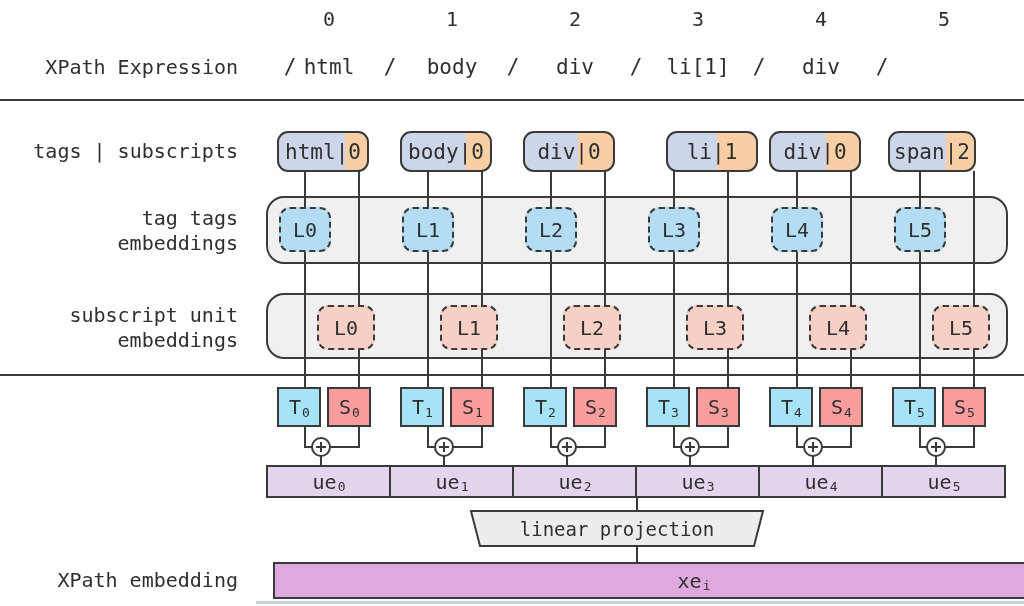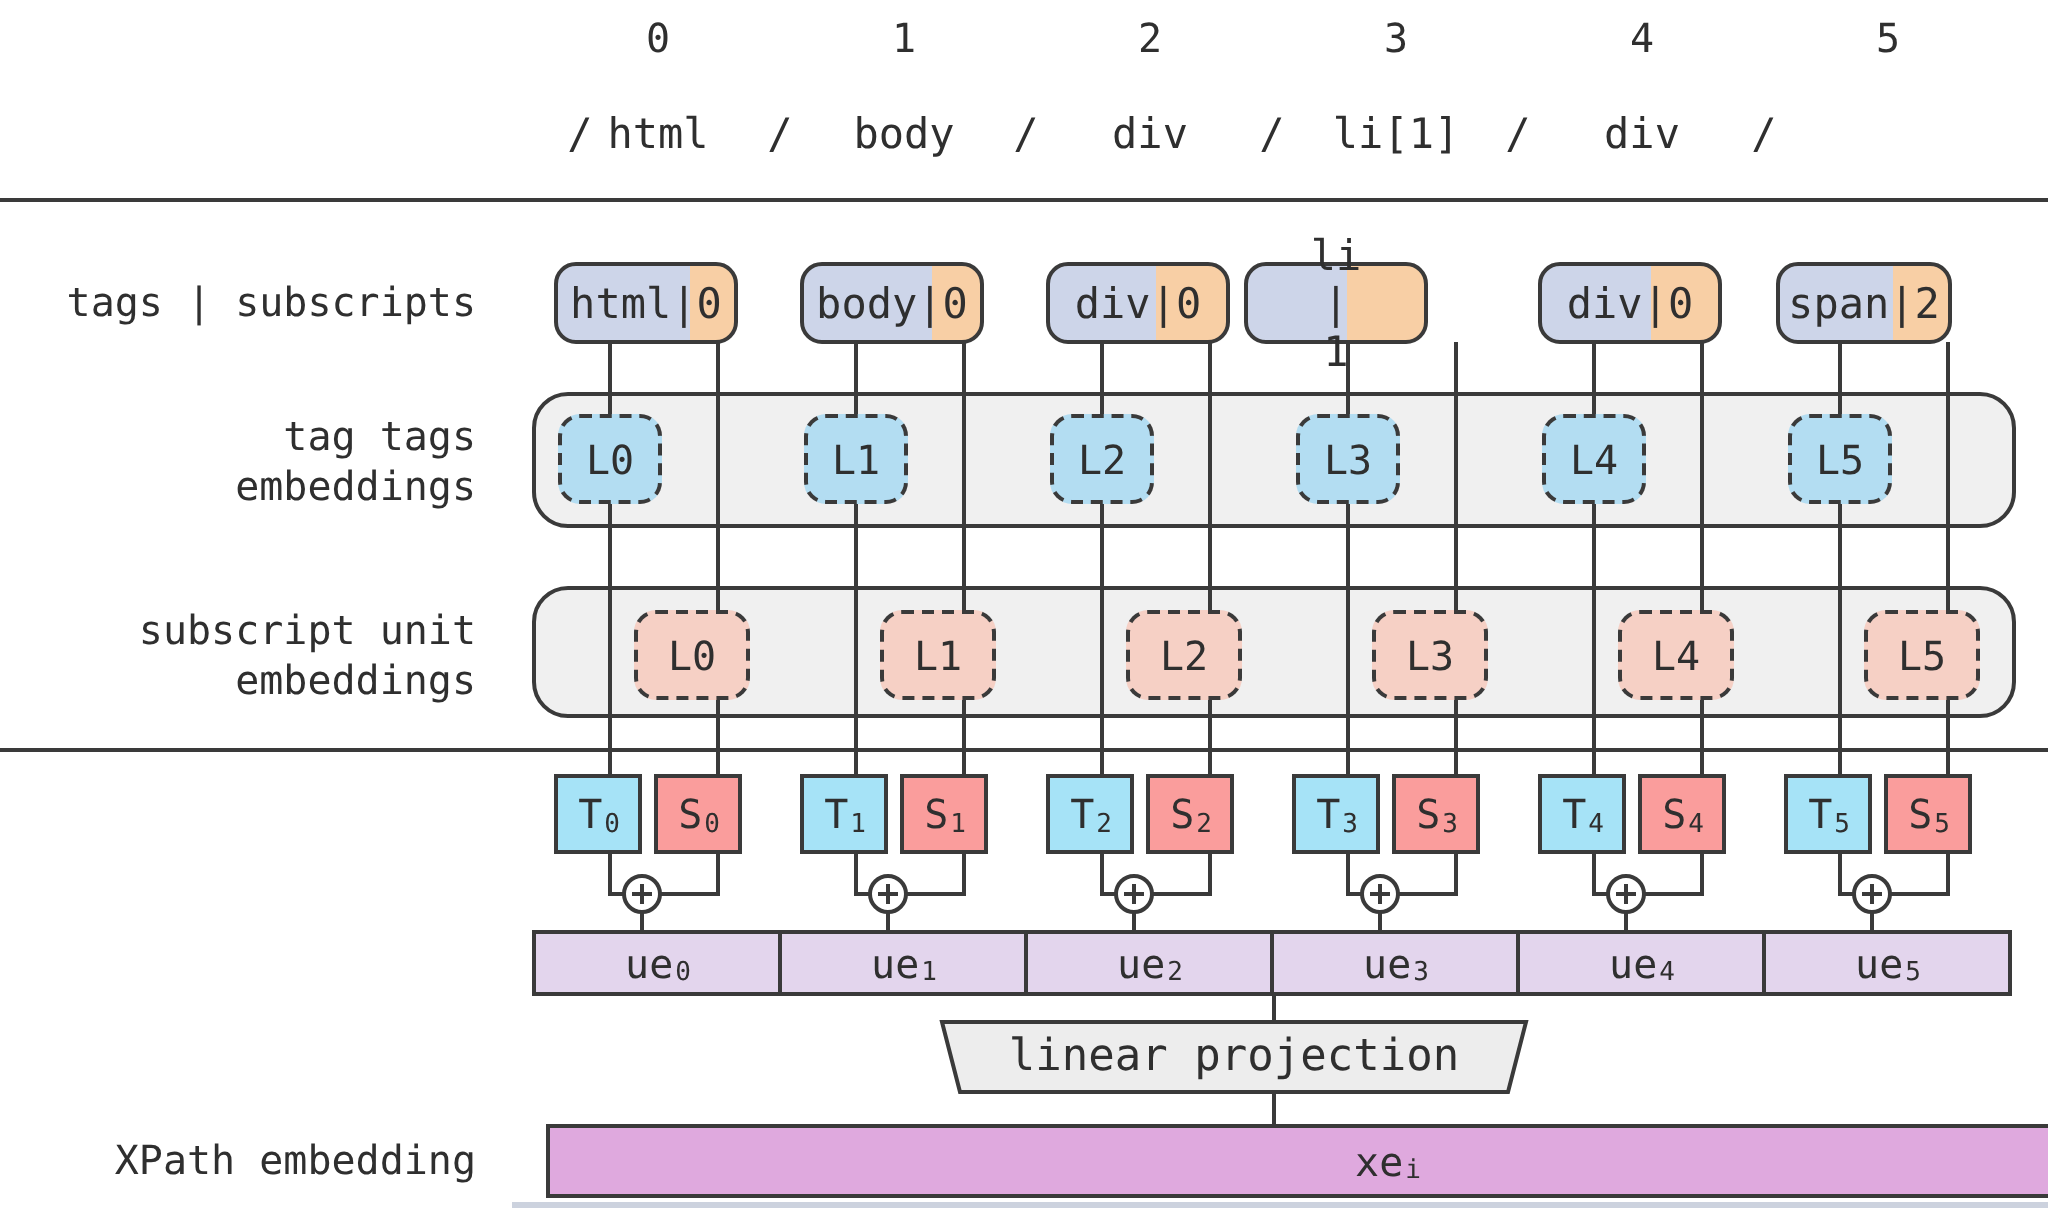--- a/index.html
+++ b/index.html
@@ -34,37 +34,38 @@
   .subs{font-size:13px;position:relative;top:5px;left:1px;}
   #ue-strip{
     left:266px;top:465px;width:740px;height:33px;background:#e3d5ed;
     border:2px solid #3a3a3a;box-sizing:border-box;display:flex;
   }
   .ue-cell{
     flex:1;display:flex;align-items:center;justify-content:center;
     font-size:20px;border-left:2px solid #3a3a3a;
   }
   .ue-cell:first-child{border-left:none;}
-  #trap-label{left:467px;top:511px;width:300px;height:35px;display:flex;align-items:center;justify-content:center;font-size:22px;}
+  #trap-label{left:467px;top:511px;width:300px;height:35px;display:flex;align-items:center;justify-content:center;font-size:19px;}
   #xe-bar{
     left:273px;top:562px;width:841px;height:37px;background:#dfa9de;
     border:2px solid #3a3a3a;box-sizing:border-box;
     display:flex;align-items:center;justify-content:center;font-size:20px;
   }
   #bottom-edge{left:256px;top:601px;width:768px;height:3px;background:#ccd2de;}
   svg{position:absolute;left:0;top:0;}
   #wires{z-index:5;}
   .layer-boxes{z-index:10;}
   .layer-bg{z-index:1;}
 </style>
 </head>
 <body>
 
 <div id="canvas">
 
+  <div class="abs gutter" style="top:55px">XPath Expression</div>
   <div class="abs gutter" style="top:139px">tags | subscripts</div>
   <div class="abs gutter" style="top:206px"><span>tag tags</span><br><span>embeddings</span></div>
   <div class="abs gutter" style="top:303px"><span>subscript unit</span><br><span>embeddings</span></div>
   <div class="abs gutter" style="top:568px">XPath embedding</div>
 
   <div class="abs hline" style="top:99px"></div>
   <div class="abs hline" style="top:374px"></div>
   <div class="abs" id="bottom-edge"></div>
 
   <div class="abs container layer-bg" style="left:266px;top:196px;width:742px;height:68px"></div>
@@ -178,21 +179,21 @@
         <span class="subs">2</span>
       </div>
   <div class="abs tsbox sbox" style="left: 573px;">
         <span>S</span>
         <span class="subs">2</span>
       </div>
 
   <div class="abs levelnum" style="left: 668px; width: 60px;">3</div>
   <div class="abs slash" style="left: 626px; width: 20px;">/</div>
   <div class="abs expr" style="left: 638px; width: 120px;">li[1]</div>
-  <div class="abs topbox" style="left: 622px; width: 92px; background: linear-gradient(to right, rgb(205, 213, 233) 56%, rgb(248, 207, 165) 56%); flex-direction: column;"><span>li</span><span>|</span><span>1</span></div>
+  <div class="abs topbox" style="left: 666px; width: 92px; background: linear-gradient(to right, rgb(205, 213, 233) 56%, rgb(248, 207, 165) 56%);"><span>li</span><span>|</span><span>1</span></div>
   <div class="abs lbox lblue" style="left: 648px; width: 52px;">L3</div>
   <div class="abs lbox lpink" style="left: 686px; width: 58px;">L3</div>
   <div class="abs tsbox tbox" style="left: 646px;">
         <span>T</span>
         <span class="subs">3</span>
       </div>
   <div class="abs tsbox sbox" style="left: 696px;">
         <span>S</span>
         <span class="subs">3</span>
       </div>

